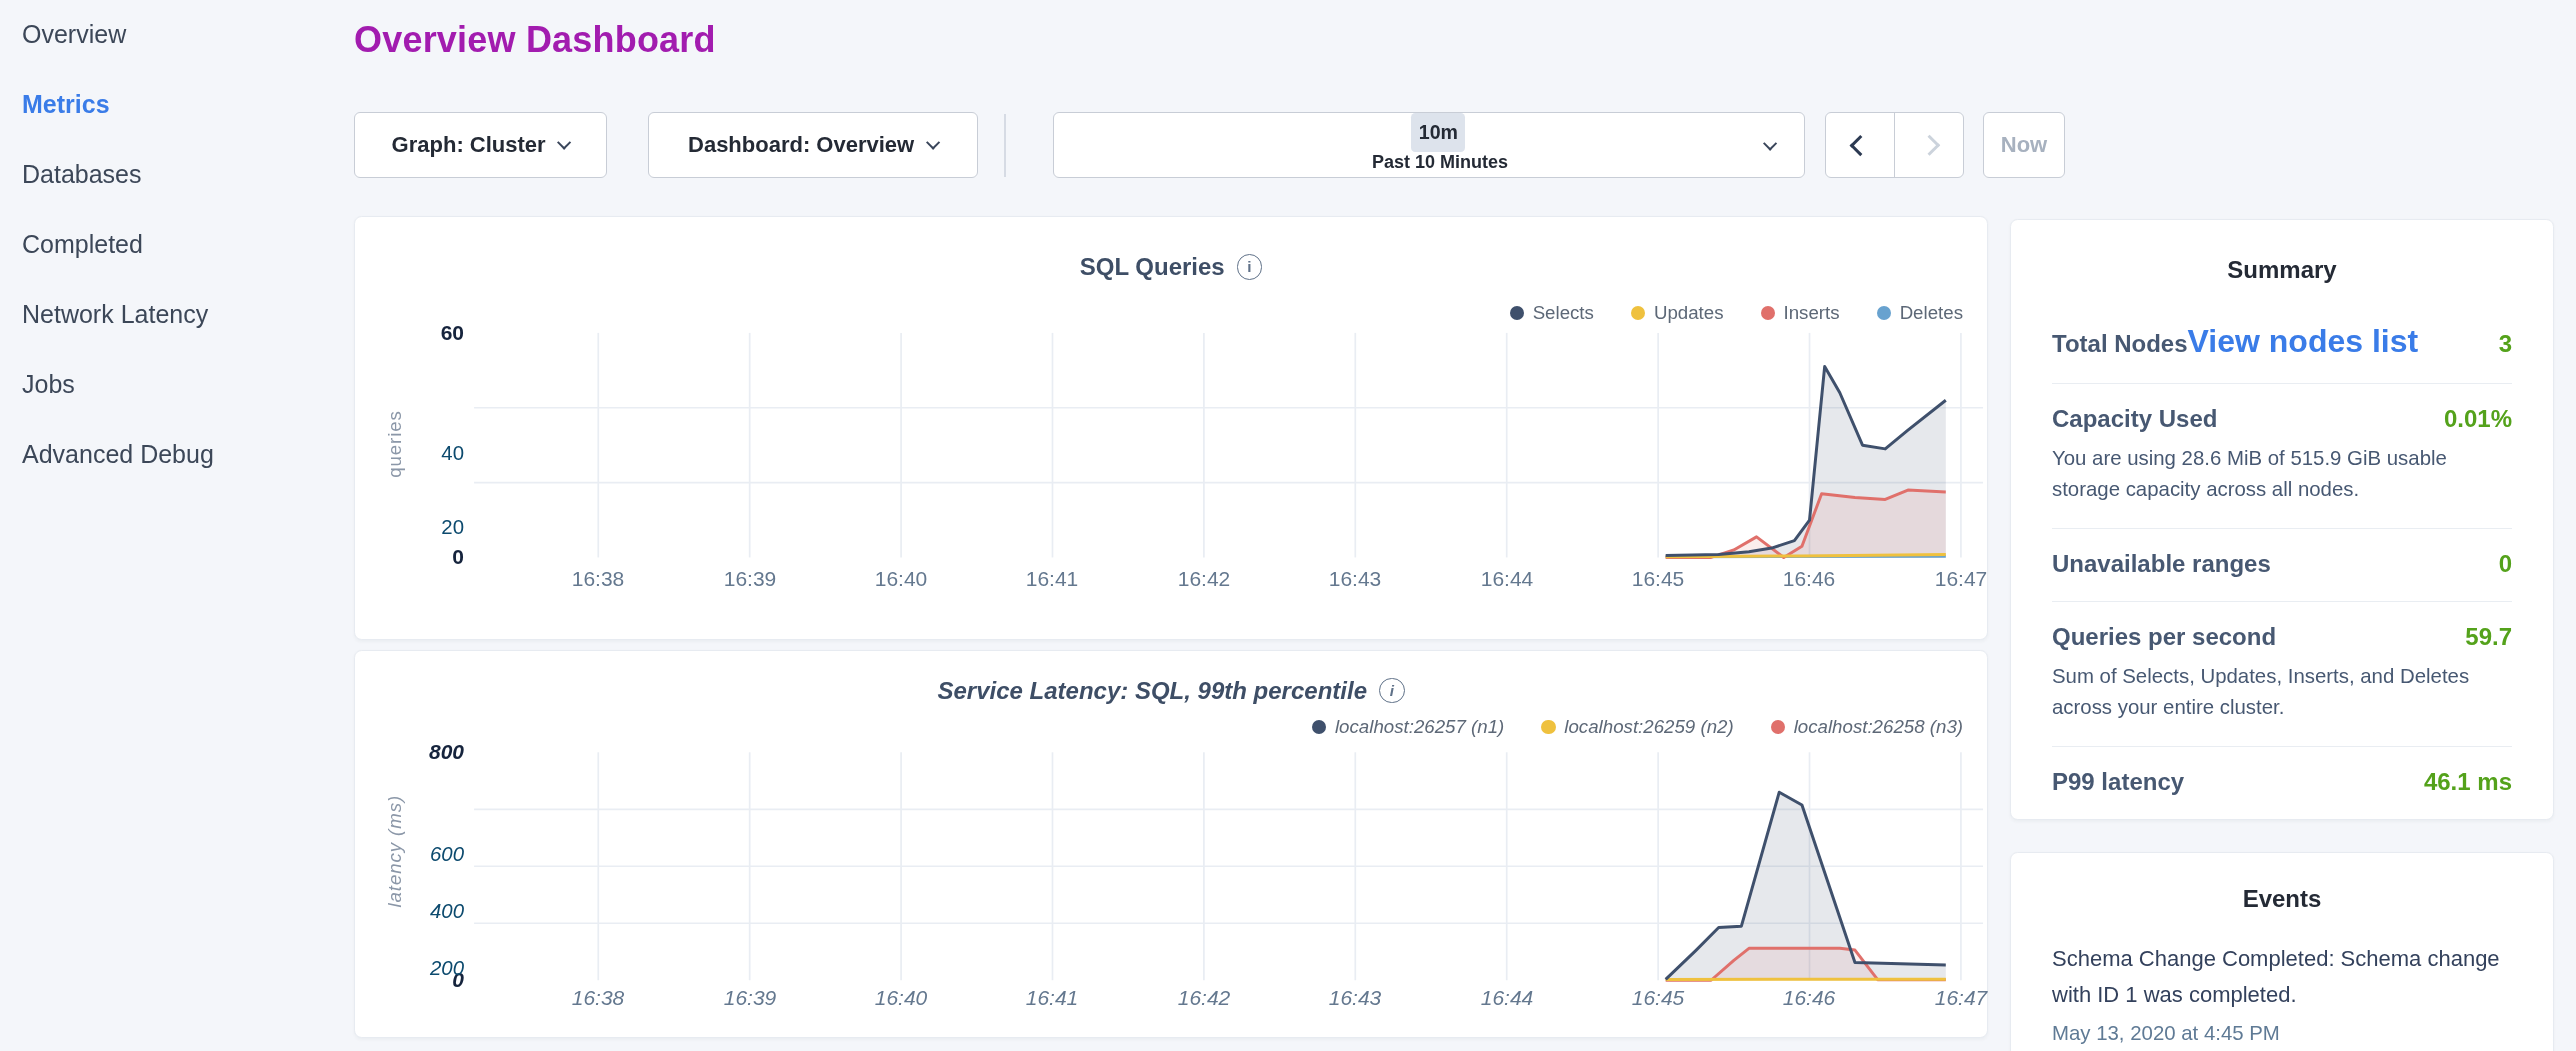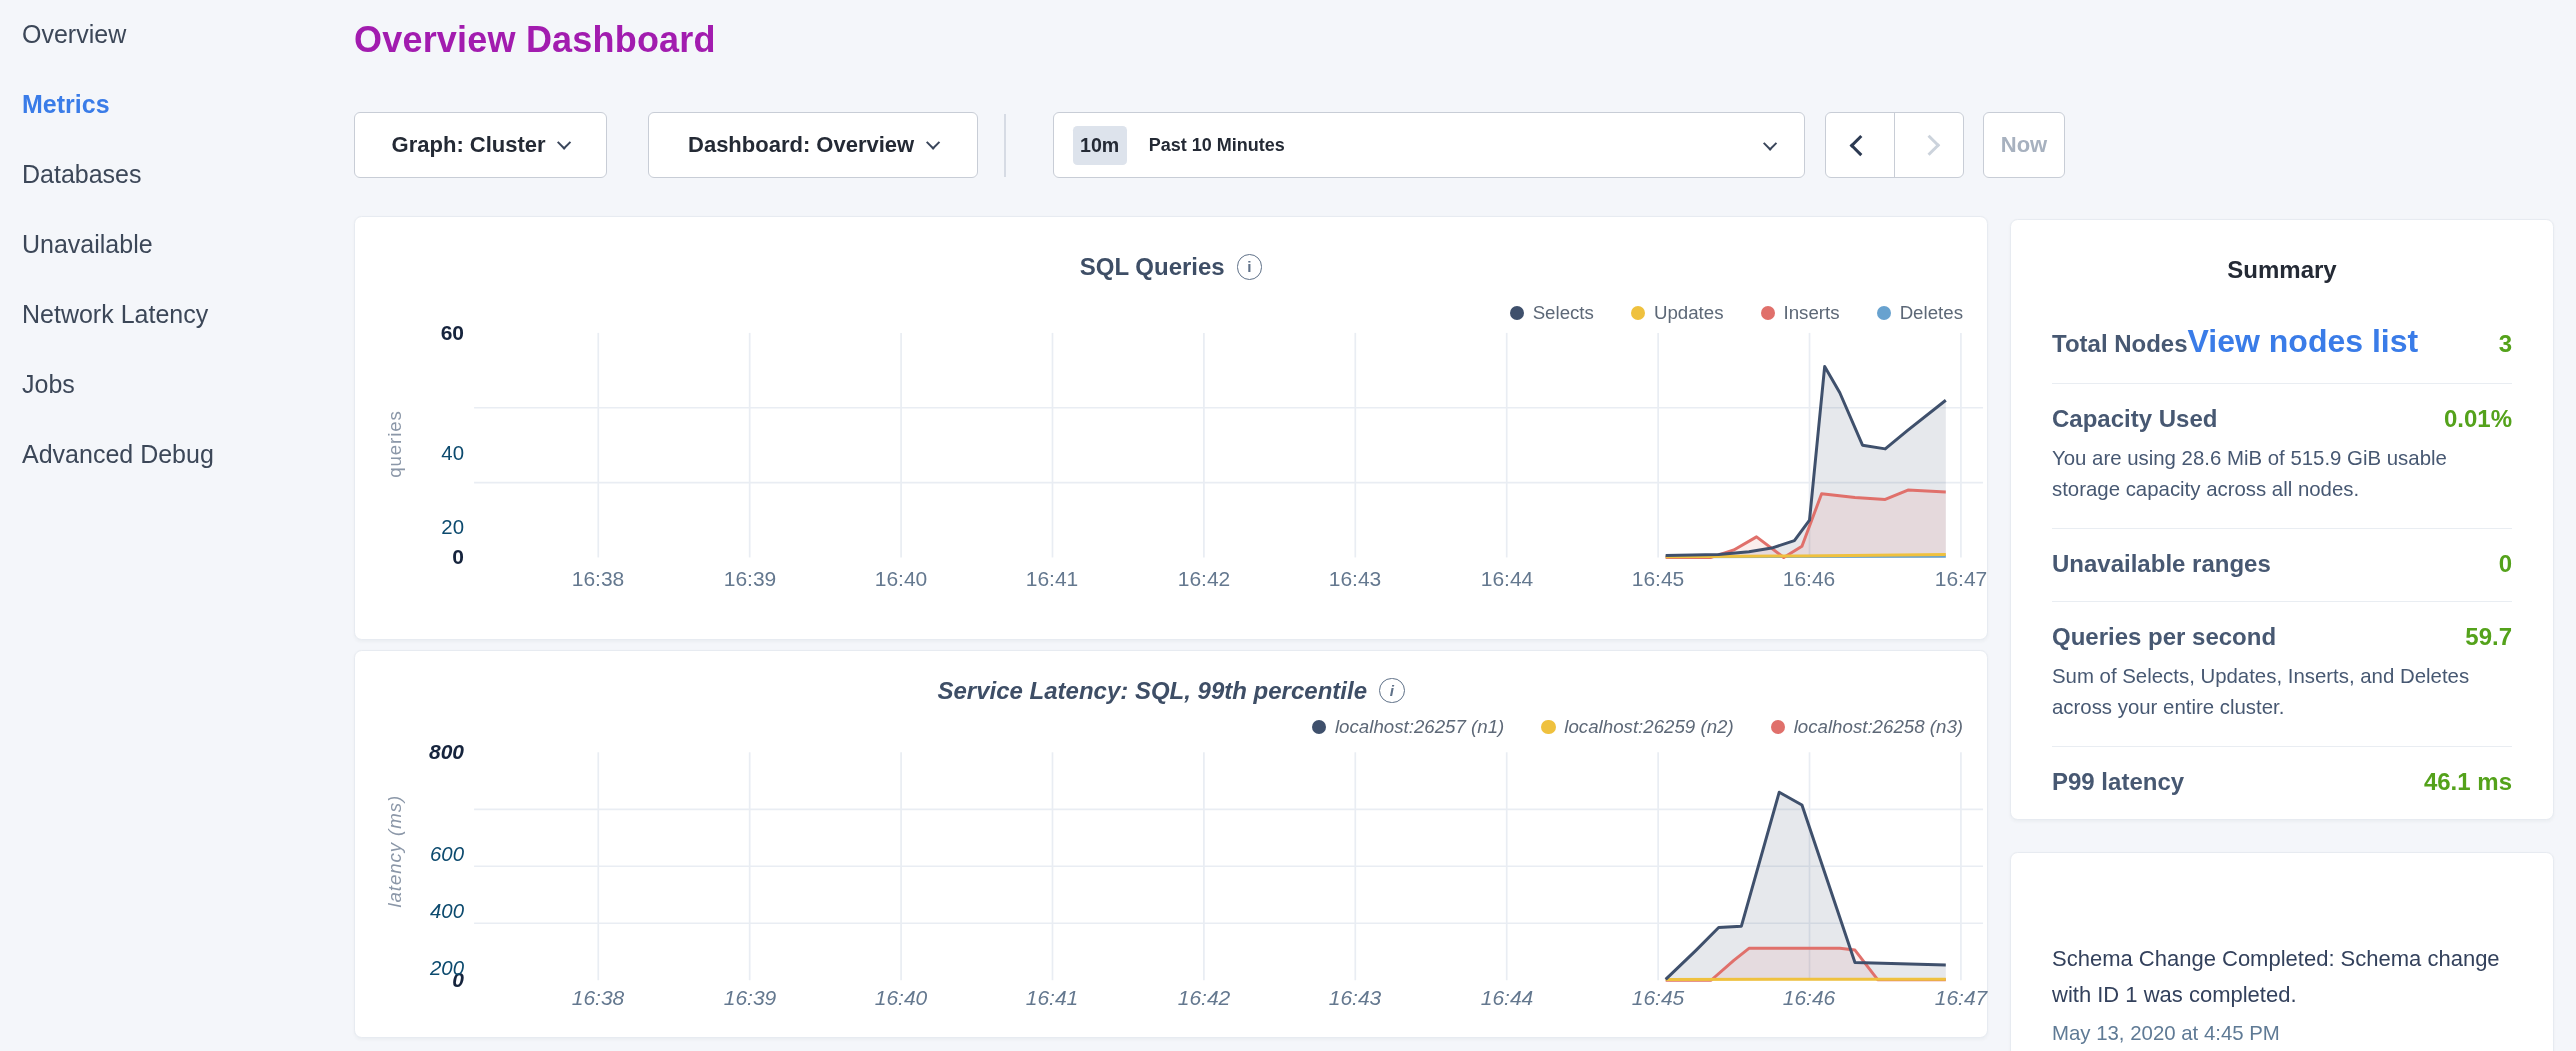--- a/index.html
+++ b/index.html
@@ -20,21 +20,21 @@
   .btn { position:absolute; top:112px; height:66px; background:#fff;
     border:1.3px solid #c8cdd6; border-radius:6px; display:flex; align-items:center;
     justify-content:center; gap:13.6px; font-size:22px; font-weight:700; color:#242a35;
     cursor:pointer; }
   .caret { width:10.2px; height:10.2px; border-right:2.1px solid #39455a;
     border-bottom:2.1px solid #39455a; transform:rotate(45deg) translate(-1.7px,-1.7px); }
   #controls-divider { position:absolute; left:1004px; top:114px; width:1.7px; height:63px;
     background:#d6dbe4; }
   #time-box { position:absolute; left:1053px; top:112px; width:752px; height:66px;
     background:#fff; border:1.3px solid #c8cdd6; border-radius:6px; display:flex;
-    align-items:center; cursor:pointer; }
+    align-items:center; cursor:pointer;flex-direction:column; }
   #time-badge { margin-left:18.7px; width:54px; height:39px; background:#dde3ec;
     border-radius:4.3px; display:flex; align-items:center; justify-content:center;
     font-size:19.6px; font-weight:700; color:#242a35; }
   #time-range-label { margin-left:22px; font-size:18px; font-weight:700; color:#242a35; }
   #time-caret { position:absolute; right:29px; top:28px; }
   #prevnext { position:absolute; left:1825px; top:112px; width:139px; height:66px;
     background:#fff; border:1.3px solid #c8cdd6; border-radius:6px; display:flex; }
   .pn-half { flex:1; display:flex; align-items:center; justify-content:center; cursor:pointer; }
   .pn-half:first-child { border-right:1.3px solid #c8cdd6; }
   .chev-left { width:14.5px; height:14.5px; border-left:3.4px solid #2c3a52;
@@ -86,21 +86,21 @@
   .event-text { font-size:22px; color:#33415c; line-height:36px; }
   .event-time { margin-top:8.5px; font-size:20.4px; color:#5f7a95; }
 </style>
 </head>
 <body>
 
 <nav id="sidebar">
     <div class="nav-item">Overview</div>
     <div class="nav-item active">Metrics</div>
     <div class="nav-item">Databases</div>
-    <div class="nav-item">Unavailable</div>
+    <div class="nav-item">Completed</div>
     <div class="nav-item">Network Latency</div>
     <div class="nav-item">Jobs</div>
     <div class="nav-item">Advanced Debug</div>
   </nav>
 
 <div id="page-title">Overview Dashboard</div>
 
 <div class="btn" style="left:354px; width:253px;">
   <span>Graph: Cluster</span>
   <span class="caret"></span>
@@ -276,18 +276,19 @@
       <div class="sum-row">
         <div class="sum-row-top">
           <span class="sum-label">P99 latency</span>
           <span class="sum-value">46.1 ms</span>
         </div>
       </div>
     </div>
 </div>
 
 <div class="card" id="events-card">
+  <div class="panel-heading" style="top:32px;">Events</div>
   <div id="event-item">
     <div class="event-text">Schema Change Completed: Schema change with ID 1 was completed.</div>
     <div class="event-time">May 13, 2020 at 4:45 PM</div>
   </div>
 </div>
 
 
 </body></html>

